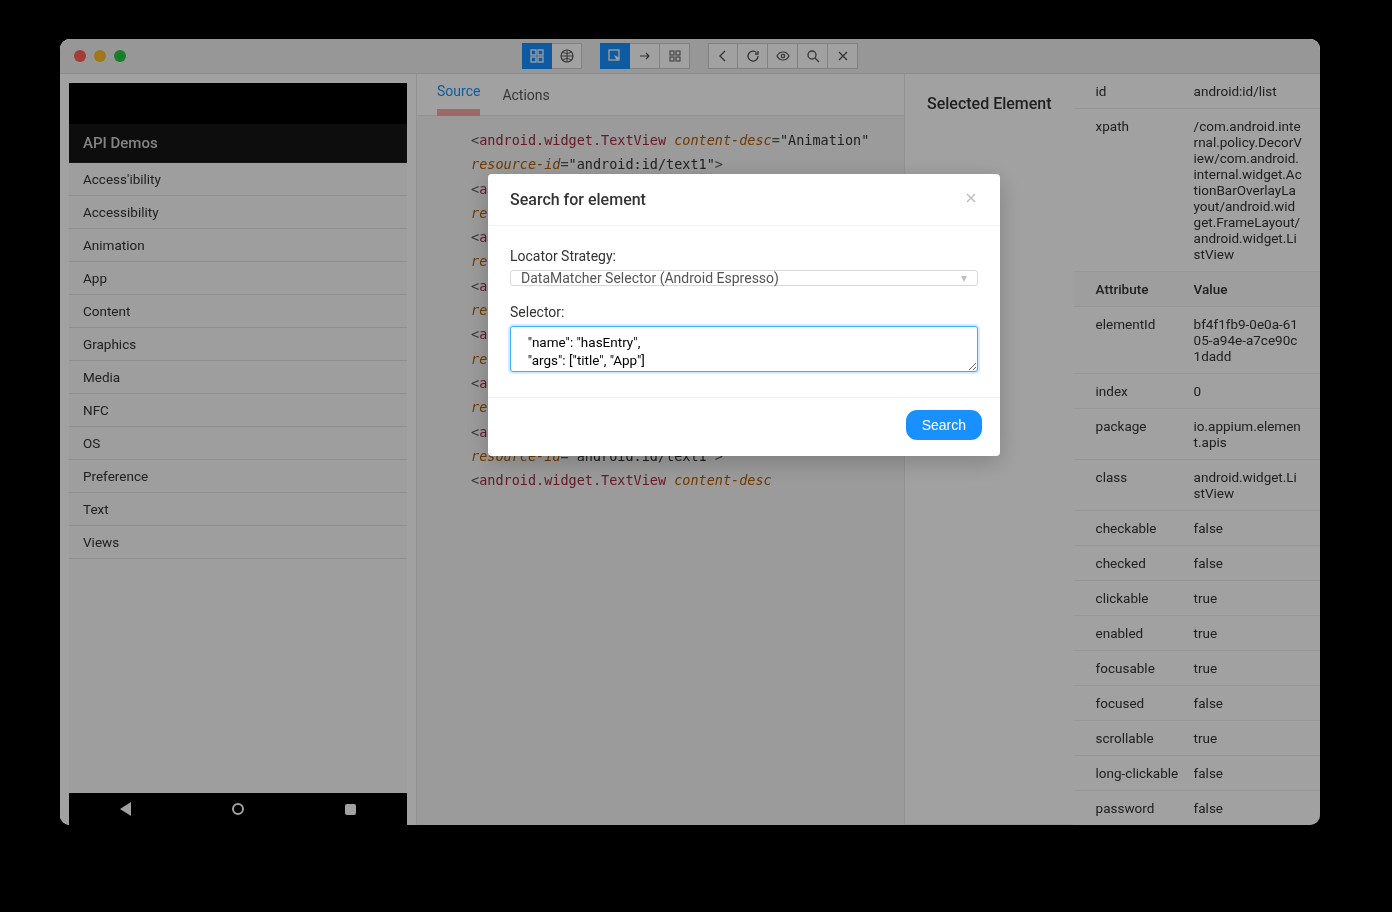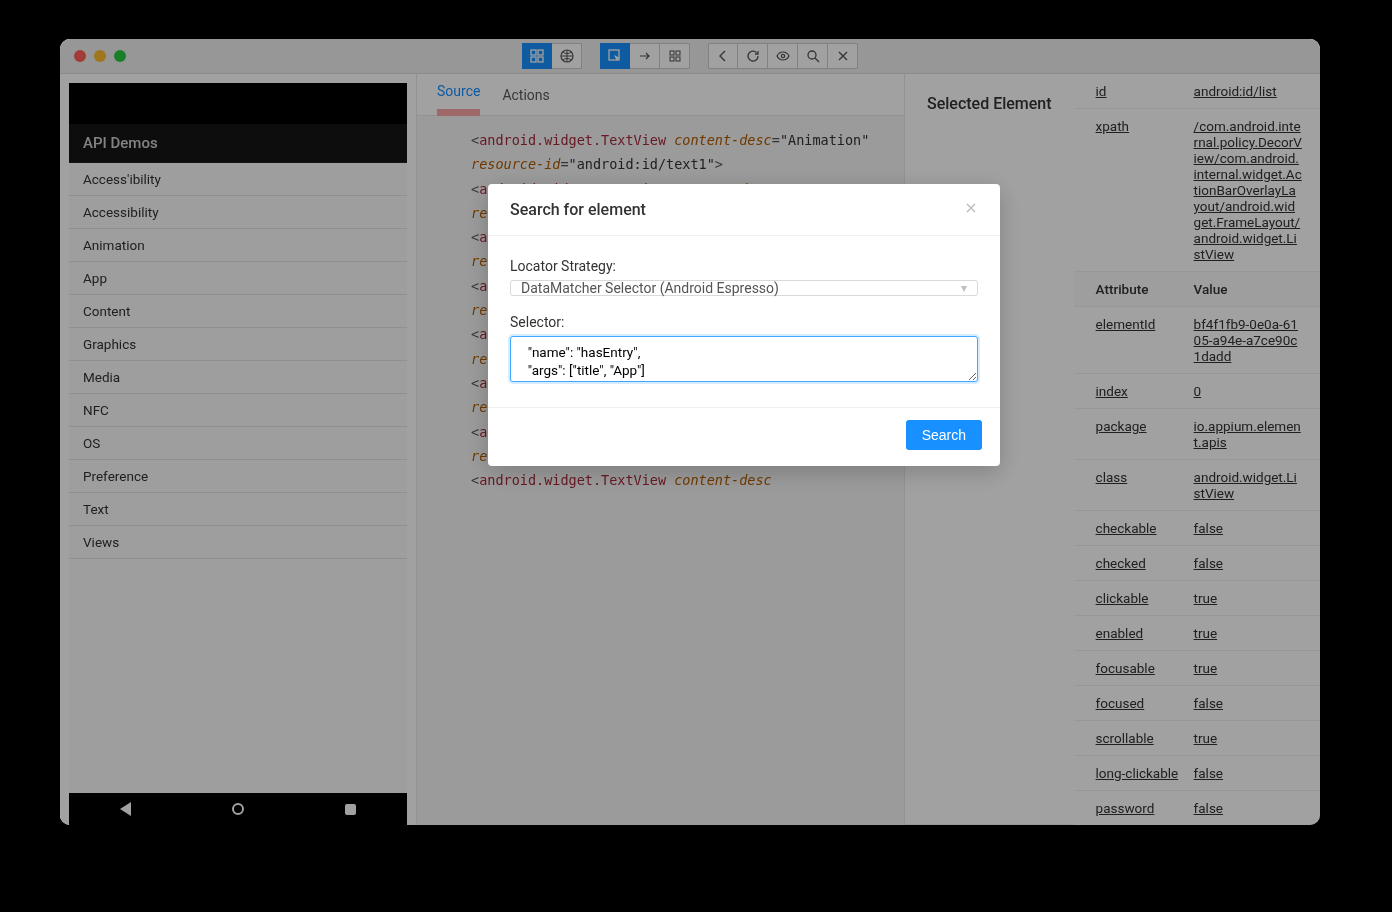--- a/index.html
+++ b/index.html
@@ -115,36 +115,36 @@
     width: 415px;
     display:flex; flex-direction:row;
     overflow:hidden;
   }
   .right-header {
     padding: 20px 22px 14px; font-size:16px; font-weight:500;
     border-bottom:1px solid #f0f0f0;
   }
   .detail-list { overflow:auto; flex:1; }
   .detail-row {
-    display:flex; padding:9px 0; border-bottom:1px solid #f0f0f0;text-decoration:underline;
+    display:flex; padding:9px 0; border-bottom:1px solid #f0f0f0;
   }
   .detail-k { width:120px; padding-left:22px; color:#333; font-size:13.5px; }
   .detail-v { flex:1; padding-right:18px; color:#333; font-size:13.5px; word-break:break-all;}
   .attr-section-header {
     display:flex; padding:9px 0; background:#fafafa; font-weight:500;
     border-bottom:1px solid #f0f0f0;
   }
 
   
   .dim {
     position:absolute; inset:0; background:rgba(0,0,0,0.37);
   }
   .modal {
     position:absolute;
-    left: 428px; top: 145px;
+    left: 428px; top: 135px;
     width: 512px;
     background:#fff;
     border-radius:4px;
     box-shadow: 0 6px 24px rgba(0,0,0,0.2);
     display:flex; flex-direction:column;
   }
   .modal-head {
     padding: 16px 22px; display:flex; justify-content:space-between; align-items:center;
     font-size:16px; font-weight:500; border-bottom:1px solid #f0f0f0;
   }
@@ -163,21 +163,21 @@
     line-height:1.35;
     box-shadow: 0 0 0 2px rgba(24,144,255,0.18);
     outline:none;
     overflow:hidden;
   }
   .modal-foot {
     padding: 12px 18px 16px; display:flex; justify-content:flex-end;
     border-top:1px solid #f0f0f0;
   }
   .btn-primary {
-    background:#1890ff; color:#fff; border:none; border-radius:3px;
+    background:#1890ff; color:#fff; border:none; border-radius:11px;
     padding: 7px 16px; font-size:14px; cursor:pointer;
   }
 </style>
 </head>
 <body>
 
 <div class="window">
 
   <div class="titlebar">
     <div class="traffic">

